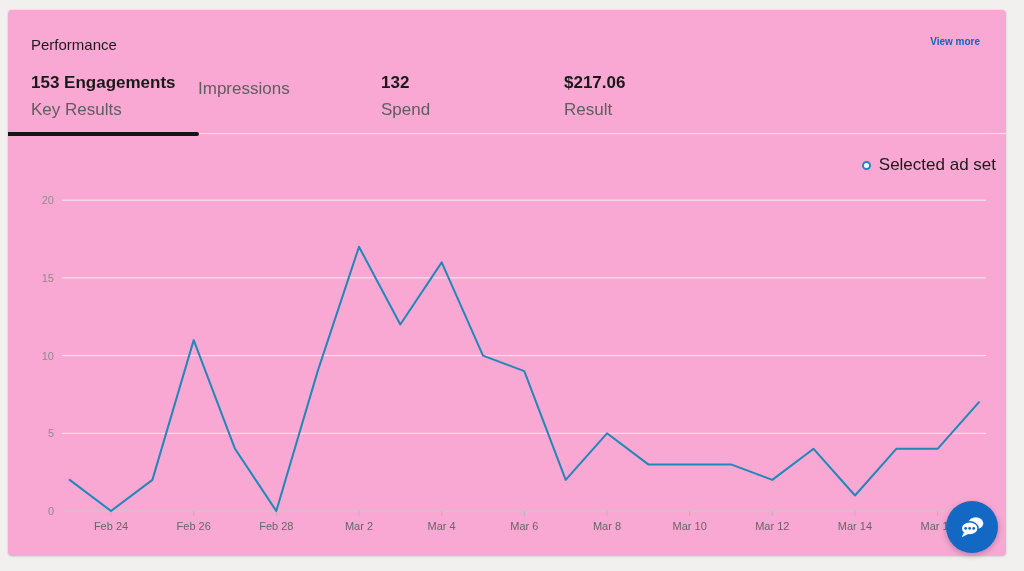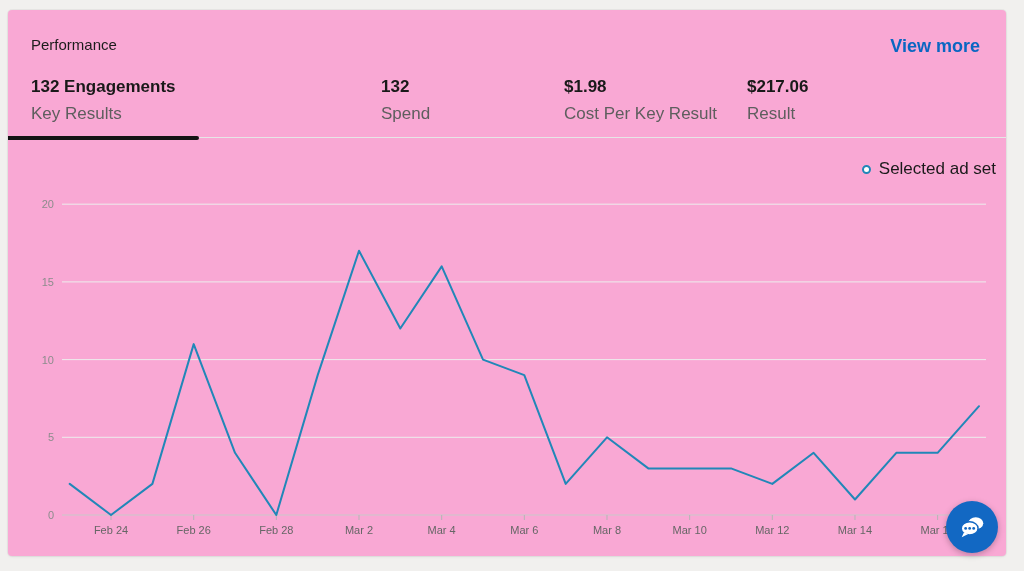--- a/index.html
+++ b/index.html
@@ -14,21 +14,21 @@
     background:#f9a8d4; border-radius:4px;
     box-shadow:0 0 0 1px rgba(0,0,0,0.04), 0 1px 3px rgba(0,0,0,0.06);
     overflow:hidden;
   }
   .header-row {
     display:flex; justify-content:space-between; align-items:flex-start;
     padding:26px 26px 0 23px;
   }
   .title { font-size:15px; color:#1c1c1c; font-weight:400; }
   .view-more {
-    font-size:18px; font-weight:700; color:#0a66c2; cursor:pointer;
+    font-size:10px; font-weight:700; color:#0a66c2; cursor:pointer;
     background:none; border:none; font-family:inherit;
   }
   .tabs {
     display:flex; margin-top:19px; border-bottom:1px solid #e6e6e6;
     padding-bottom:13px; position:relative;
   }
   .tab { width:183px; cursor:pointer; position:relative; }
   .tab:first-child { width:190px; padding-left:23px; }
   .tab-value { font-size:17px; font-weight:700; color:#191919; line-height:21px; }
   .tab-label { font-size:17px; color:#5e5e5e; margin-top:7px; }
@@ -59,32 +59,29 @@
 
 <div class="card">
 
   <div class="header-row">
     <div class="title">Performance</div>
     <button class="view-more">View more</button>
   </div>
 
   <div class="tabs">
     <div class="tab active">
-      <div class="tab-value">132 Engagements</div>
+      <div class="tab-value">153 Engagements</div>
       <div class="tab-label">Key Results</div>
     </div>
     <div class="tab">
+      <div class="tab-label">Impressions</div>
     </div>
     <div class="tab">
       <div class="tab-value">132</div>
       <div class="tab-label">Spend</div>
-    </div>
-    <div class="tab">
-      <div class="tab-value">$1.98</div>
-      <div class="tab-label">Cost Per Key Result</div>
     </div>
     <div class="tab">
       <div class="tab-value">$217.06</div>
       <div class="tab-label">Result</div>
     </div>
   </div>
 
   <div class="chart-wrap">
     <div class="legend">
       <span class="legend-ring"></span>

